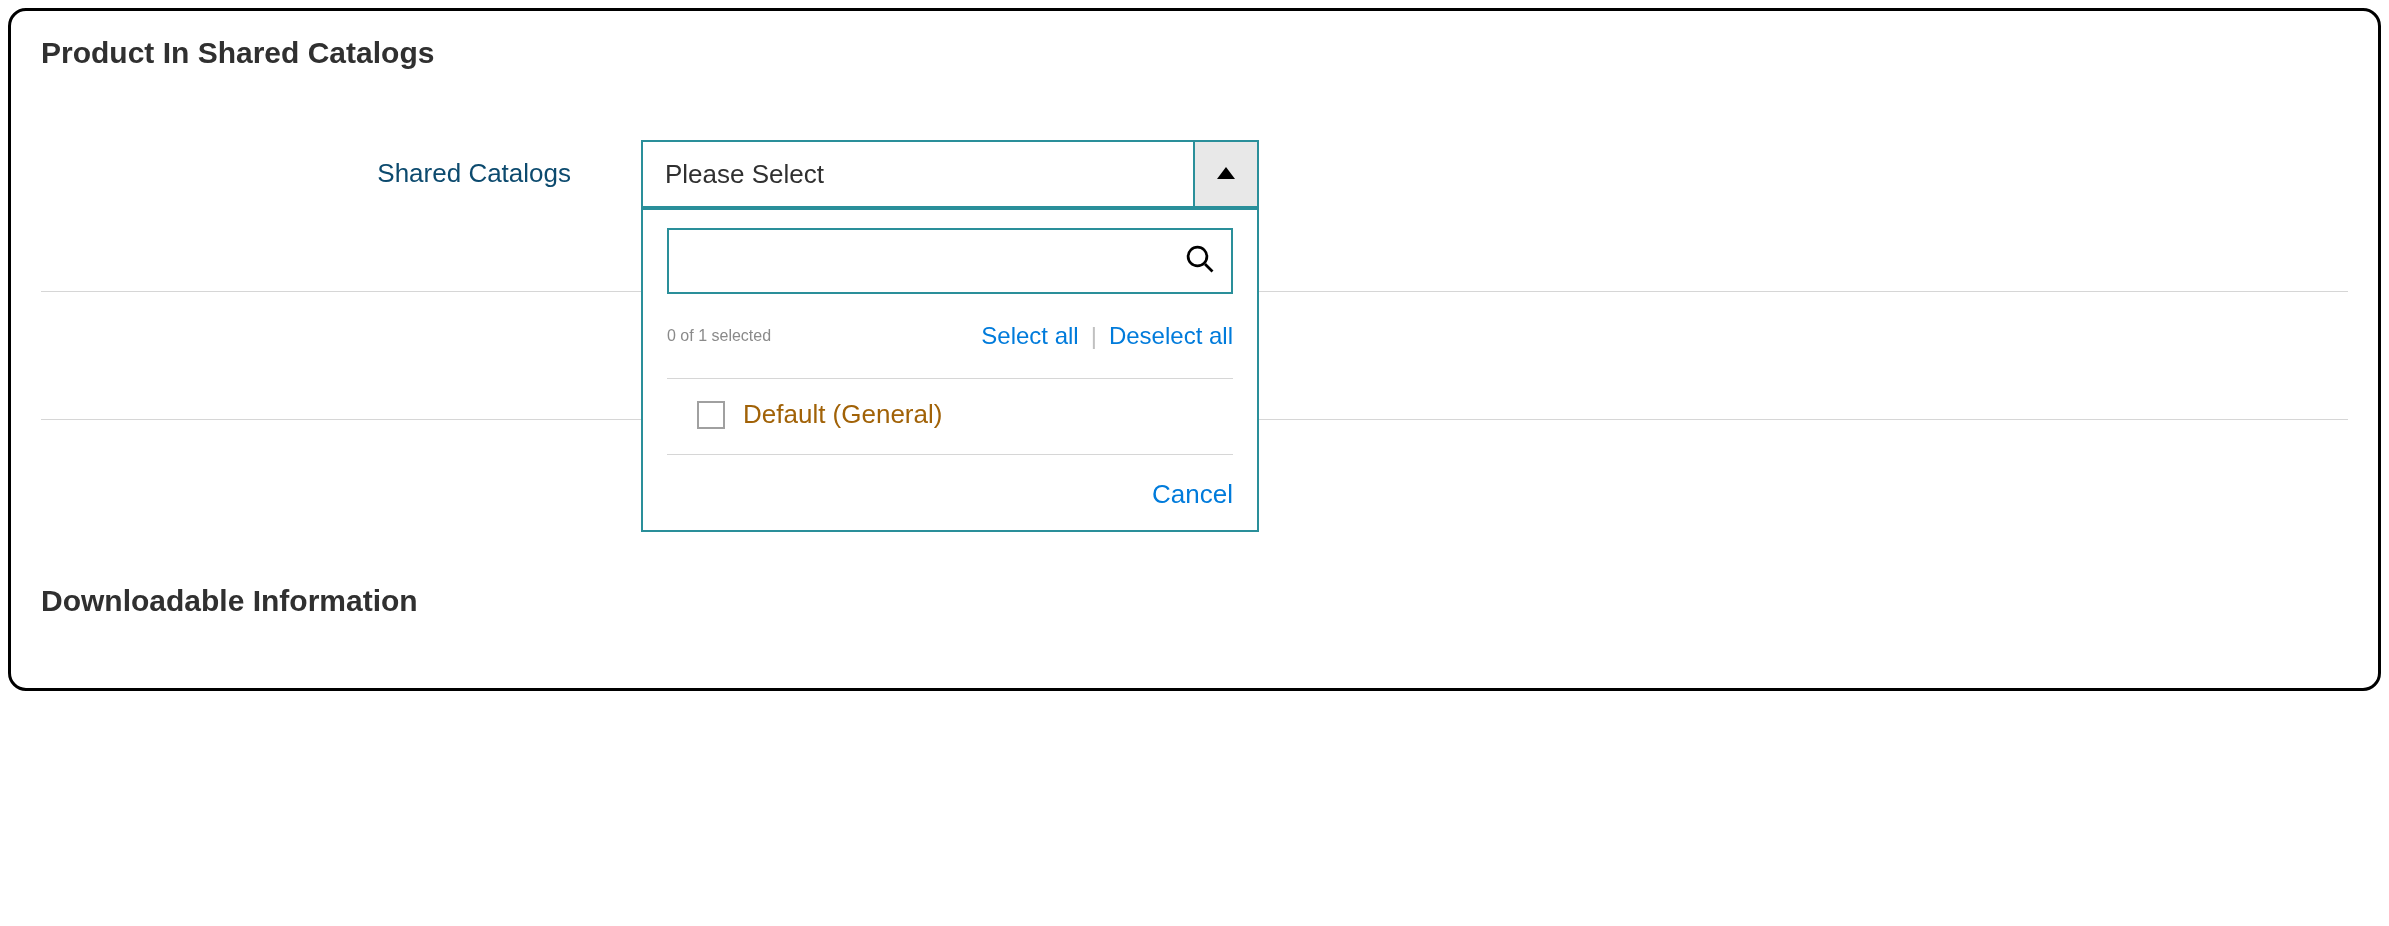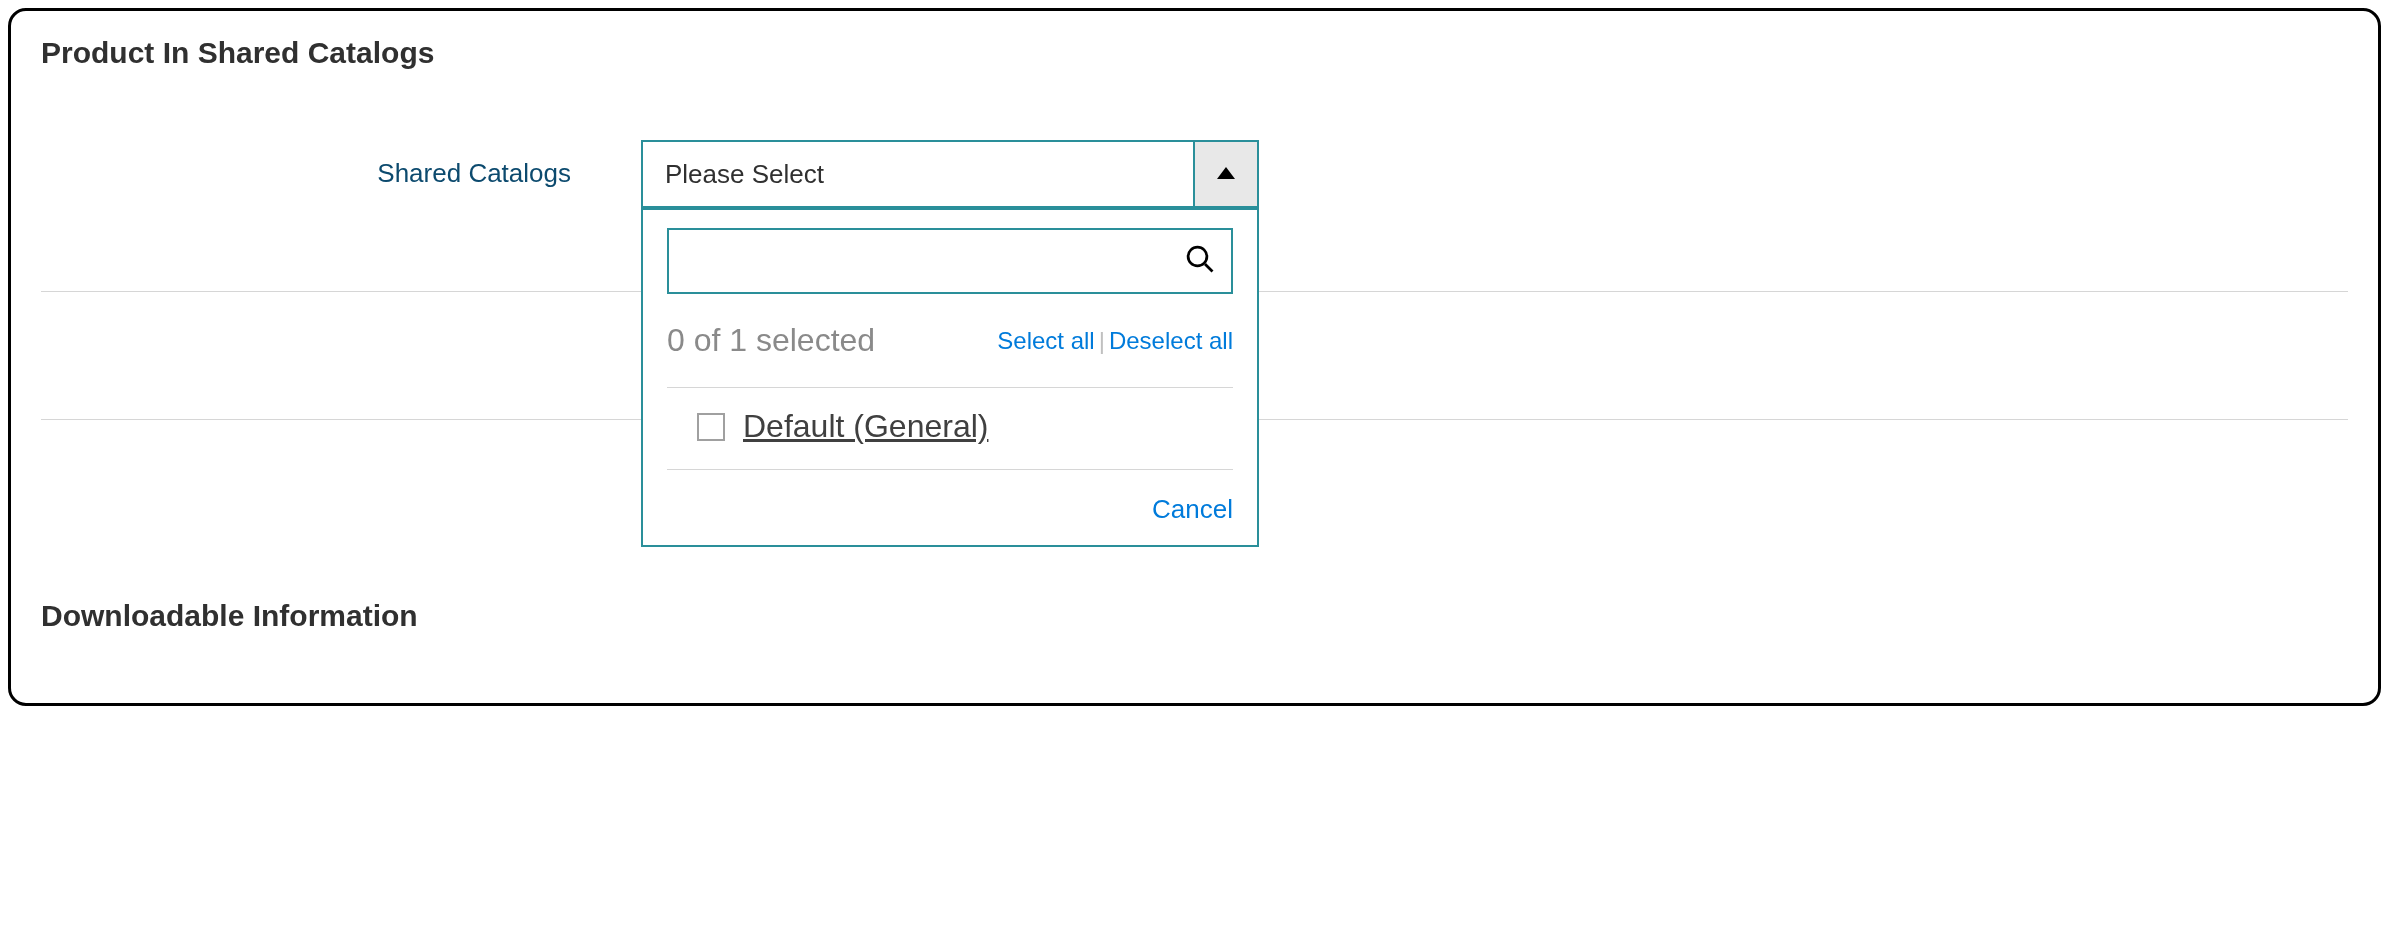--- a/index.html
+++ b/index.html
@@ -106,27 +106,27 @@
       flex-shrink: 0;
     }
     .selection-bar {
       display: flex;
       align-items: center;
       padding-bottom: 28px;
       border-bottom: 1px solid #d6d6d6;
     }
     .selection-count {
       color: #8a8a8a;
-      font-size: 32px;
+      font-size: 16px;
     }
     .selection-actions {
       margin-left: auto;
       display: flex;
       align-items: center;
-      gap: 4px;
+      gap: 12px;
       font-size: 24px;
     }
     .link-btn {
       color: #007bdb;
       cursor: pointer;
       background: none;
       border: none;
       font-size: 24px;
       font-family: inherit;
     }
@@ -142,23 +142,22 @@
     }
     .checkbox {
       width: 28px;
       height: 28px;
       border: 2px solid #a0a0a0;
       margin-right: 18px;
       background: #fff;
       cursor: pointer;
     }
     .option-label {
-      font-size: 32px;
-      color: #404040;
-      text-decoration: underline;
+      font-size: 26px;
+      color: #a16207;
     }
     .action-bar {
       display: flex;
       justify-content: flex-end;
       align-items: center;
       padding-top: 24px;
     }
     .cancel-btn {
       color: #007bdb;
       font-size: 26px;

